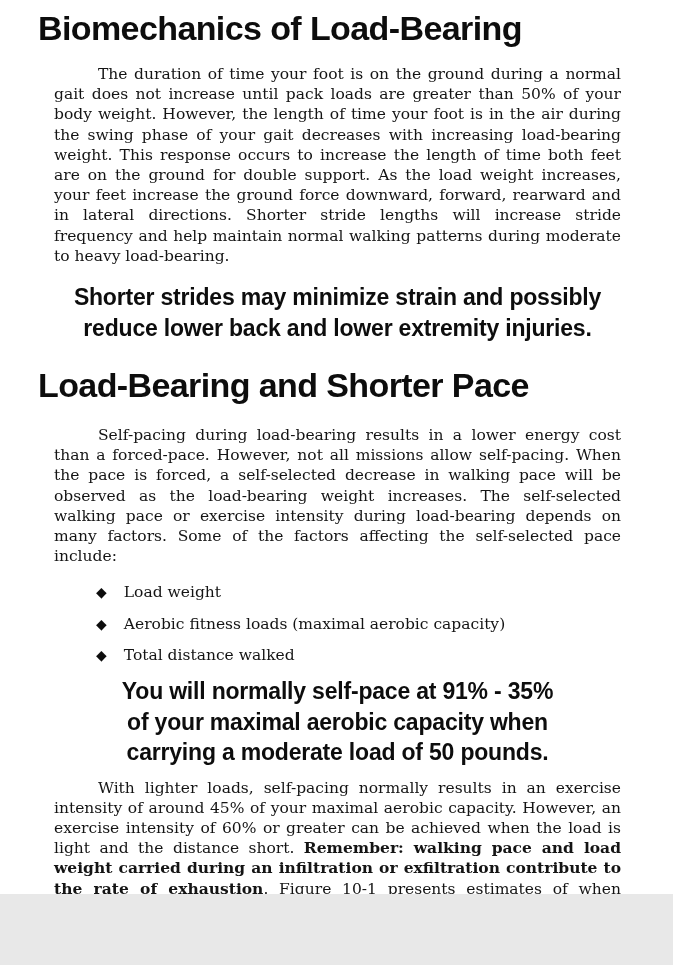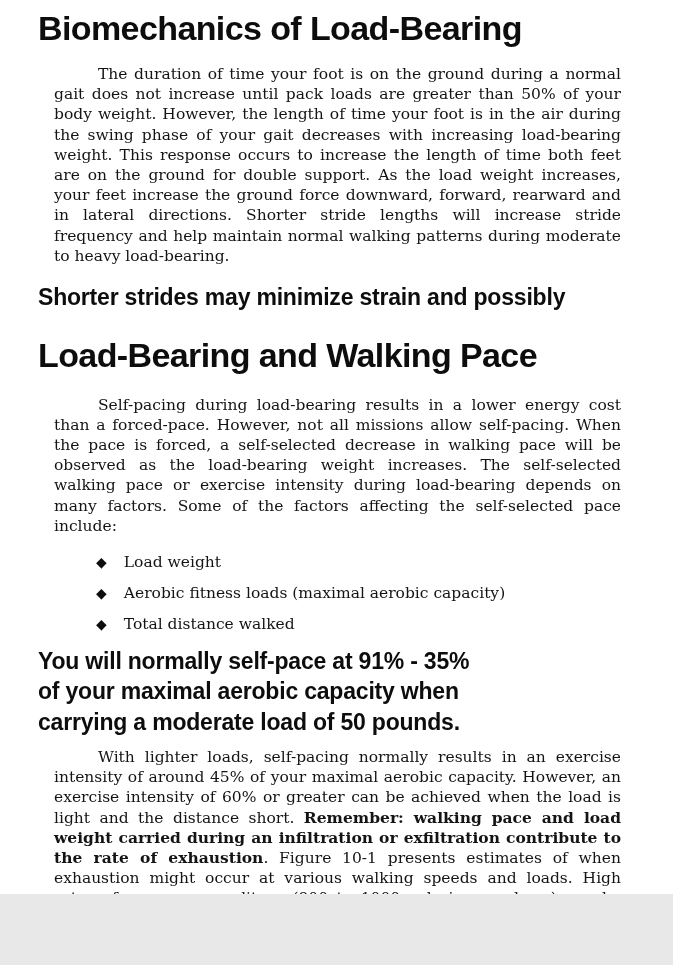--- a/index.html
+++ b/index.html
@@ -40,21 +40,21 @@
     text-align: justify;
     text-indent: 44px;
   }
   .callout {
     margin: 10px auto 0 auto;
     font-family: "Liberation Sans", sans-serif;
     font-weight: 700;
     font-size: 23px;
     line-height: 30.5px;
     letter-spacing: -0.2px;
-    text-align: left;
+    text-align: center;
     color: #0d0d0d;
   }
   .callout .callout-line { display: block; }
   .callout-2 { margin-top: 10px; }
   .after-callout { margin-top: 10px; }
   .bullet-list {
     list-style: none;
     margin: 12px 0 0 0;
     padding: 0 0 0 58px;
   }
@@ -106,23 +106,24 @@
 
 <div class="page">
   <div class="content">
 
     <h1 class="section-heading">Biomechanics of Load-Bearing</h1>
 
     <p class="body-par">The duration of time your foot is on the ground during a normal gait does not increase until pack loads are greater than 50% of your body weight. However, the length of time your foot is in the air during the swing phase of your gait decreases with increasing load-bearing weight. This response occurs to increase the length of time both feet are on the ground for double support. As the load weight increases, your feet increase the ground force downward, forward, rearward and in lateral directions. Shorter stride lengths will increase stride frequency and help maintain normal walking patterns during moderate to heavy load-bearing.</p>
 
     <div class="callout callout-1">
       <span class="callout-line">Shorter strides may minimize strain and possibly</span>
+      <span class="callout-line">reduce lower back and lower extremity injuries.</span>
     </div>
 
-    <h1 class="section-heading second">Load-Bearing and Walking Pace</h1>
+    <h1 class="section-heading second">Load-Bearing and Shorter Pace</h1>
 
     <p class="body-par">Self-pacing during load-bearing results in a lower energy cost than a forced-pace. However, not all missions allow self-pacing. When the pace is forced, a self-selected decrease in walking pace will be observed as the load-bearing weight increases. The self-selected walking pace or exercise intensity during load-bearing depends on many factors. Some of the factors affecting the self-selected pace include:</p>
 
     <ul class="bullet-list">
       <li class="bullet-item">
         <span class="bullet-icon">◆</span>
         <span>Load weight</span>
       </li>
       <li class="bullet-item">
         <span class="bullet-icon">◆</span>

